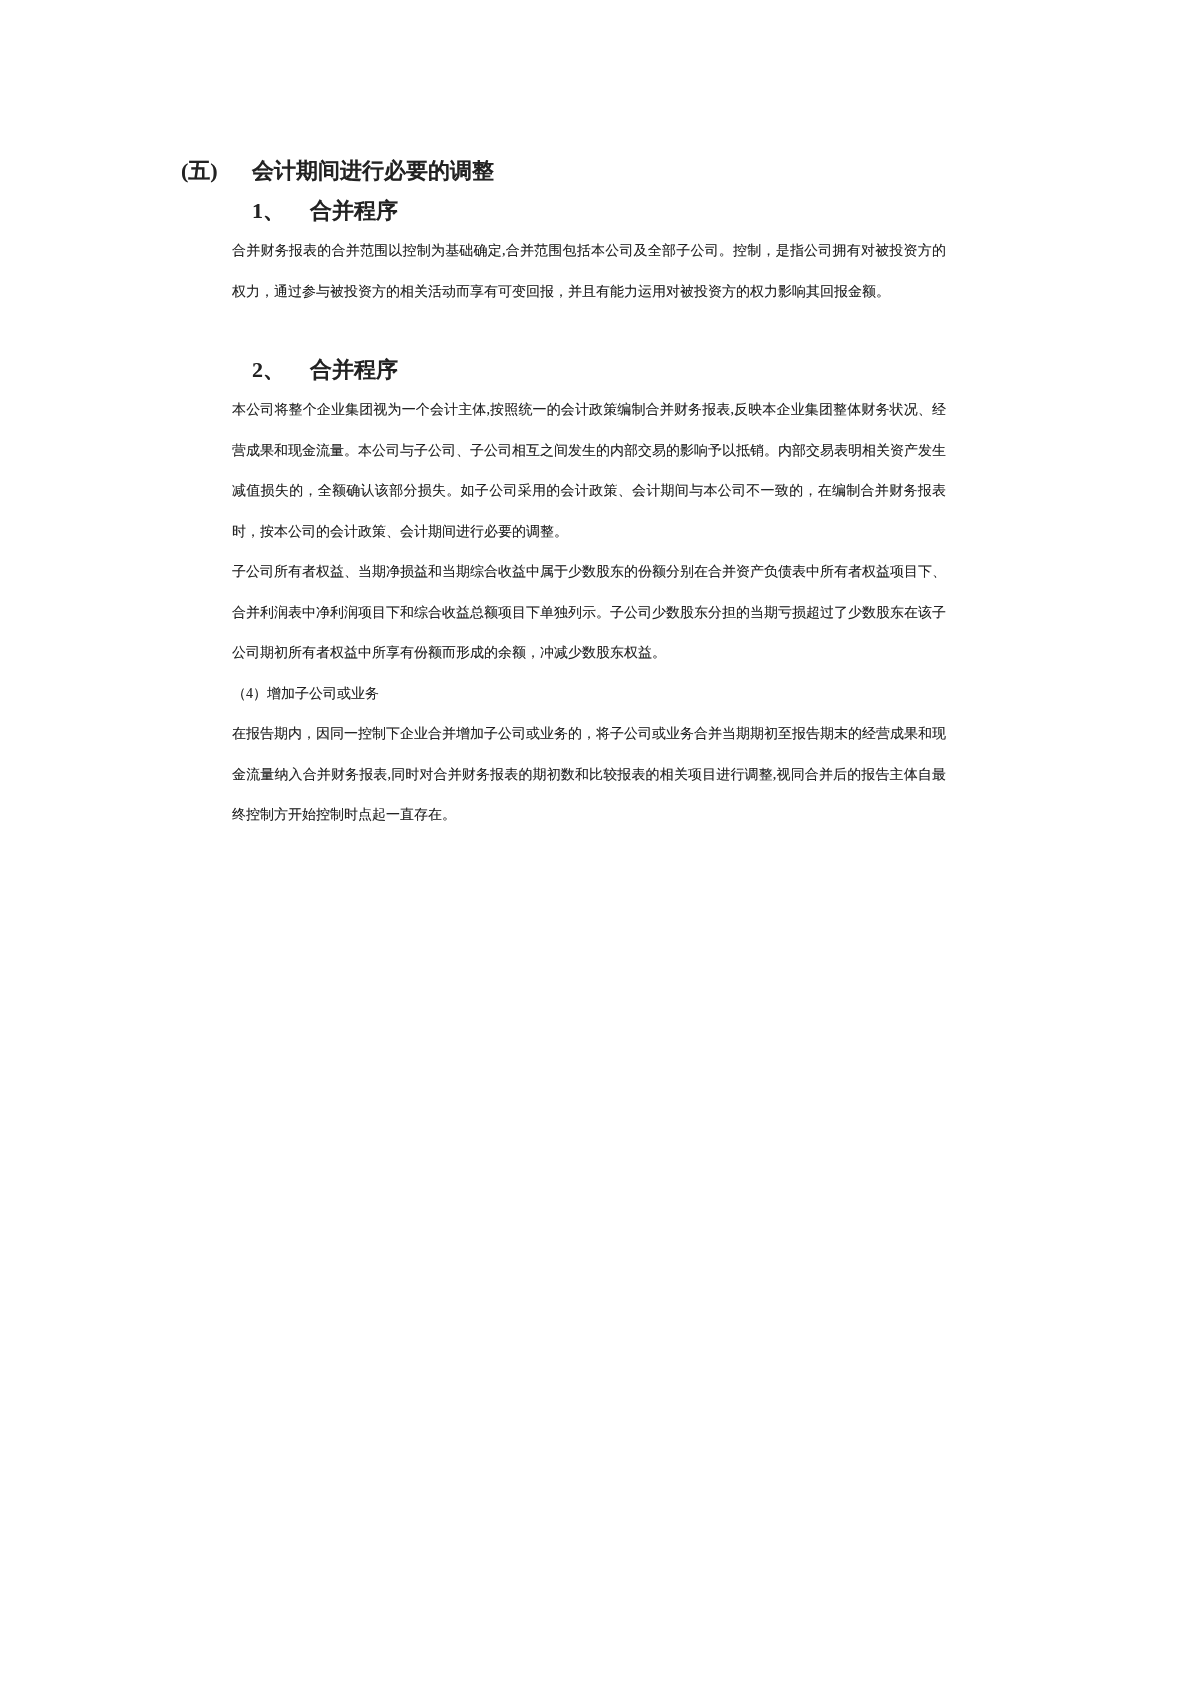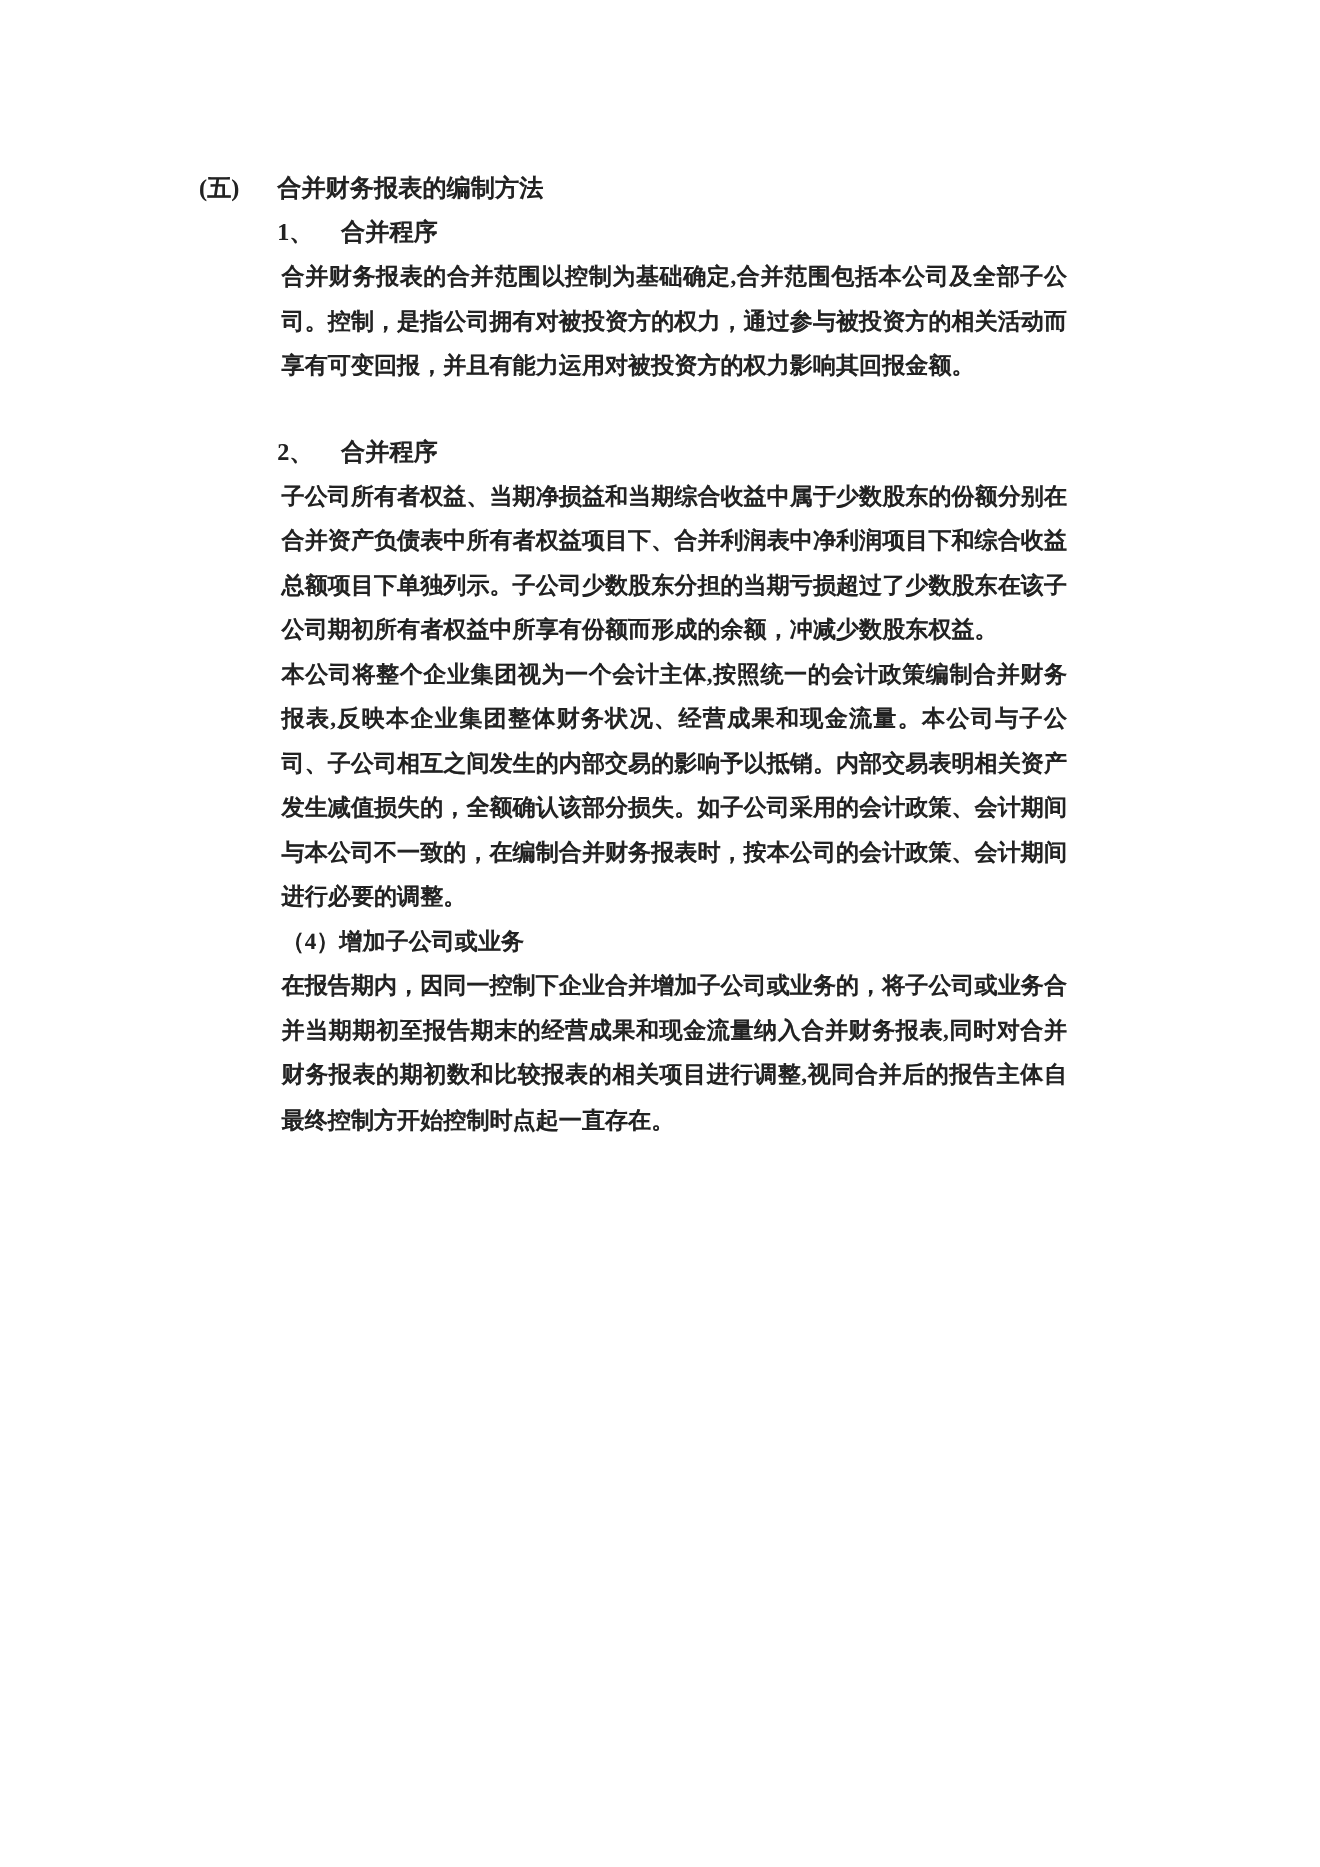--- a/index.html
+++ b/index.html
@@ -30,56 +30,55 @@
     display:flex;
     font-size:22px;
     font-weight:700;
     line-height:40px;
     margin-left:71px;
     white-space:nowrap;
   }
   .h2 .num{width:58px;flex:0 0 58px;}
   .h2.gap-before{margin-top:38px;}
   .body{
-    margin-left:75px;
+    margin-left:51px;
     width:714px;
-    font-size:21px;
+    font-size:14px;
     line-height:40.5px;
     text-align:justify;
     text-justify:inter-ideograph;
-    font-weight:bold;
   }
   .body p{margin:0;padding:0;}
 </style>
 </head>
 <body>
 
 <div class="page">
   <div class="doc">
 
     <div class="h1">
       <span class="lbl">(五)</span>
-      <span>合并财务报表的编制方法</span>
+      <span>会计期间进行必要的调整</span>
     </div>
 
     <div class="h2">
       <span class="num">1、</span>
       <span>合并程序</span>
     </div>
 
     <div class="body">
       <p>合并财务报表的合并范围以控制为基础确定,合并范围包括本公司及全部子公司。控制，是指公司拥有对被投资方的权力，通过参与被投资方的相关活动而享有可变回报，并且有能力运用对被投资方的权力影响其回报金额。</p>
     </div>
 
     <div class="h2 gap-before">
       <span class="num">2、</span>
       <span>合并程序</span>
     </div>
 
     <div class="body">
+      <p>本公司将整个企业集团视为一个会计主体,按照统一的会计政策编制合并财务报表,反映本企业集团整体财务状况、经营成果和现金流量。本公司与子公司、子公司相互之间发生的内部交易的影响予以抵销。内部交易表明相关资产发生减值损失的，全额确认该部分损失。如子公司采用的会计政策、会计期间与本公司不一致的，在编制合并财务报表时，按本公司的会计政策、会计期间进行必要的调整。</p>
       <p>子公司所有者权益、当期净损益和当期综合收益中属于少数股东的份额分别在合并资产负债表中所有者权益项目下、合并利润表中净利润项目下和综合收益总额项目下单独列示。子公司少数股东分担的当期亏损超过了少数股东在该子公司期初所有者权益中所享有份额而形成的余额，冲减少数股东权益。</p>
-      <p>本公司将整个企业集团视为一个会计主体,按照统一的会计政策编制合并财务报表,反映本企业集团整体财务状况、经营成果和现金流量。本公司与子公司、子公司相互之间发生的内部交易的影响予以抵销。内部交易表明相关资产发生减值损失的，全额确认该部分损失。如子公司采用的会计政策、会计期间与本公司不一致的，在编制合并财务报表时，按本公司的会计政策、会计期间进行必要的调整。</p>
       <p>（4）增加子公司或业务</p>
       <p>在报告期内，因同一控制下企业合并增加子公司或业务的，将子公司或业务合并当期期初至报告期末的经营成果和现金流量纳入合并财务报表,同时对合并财务报表的期初数和比较报表的相关项目进行调整,视同合并后的报告主体自最终控制方开始控制时点起一直存在。</p>
     </div>
 
   </div>
 </div>
 
 </body></html>

